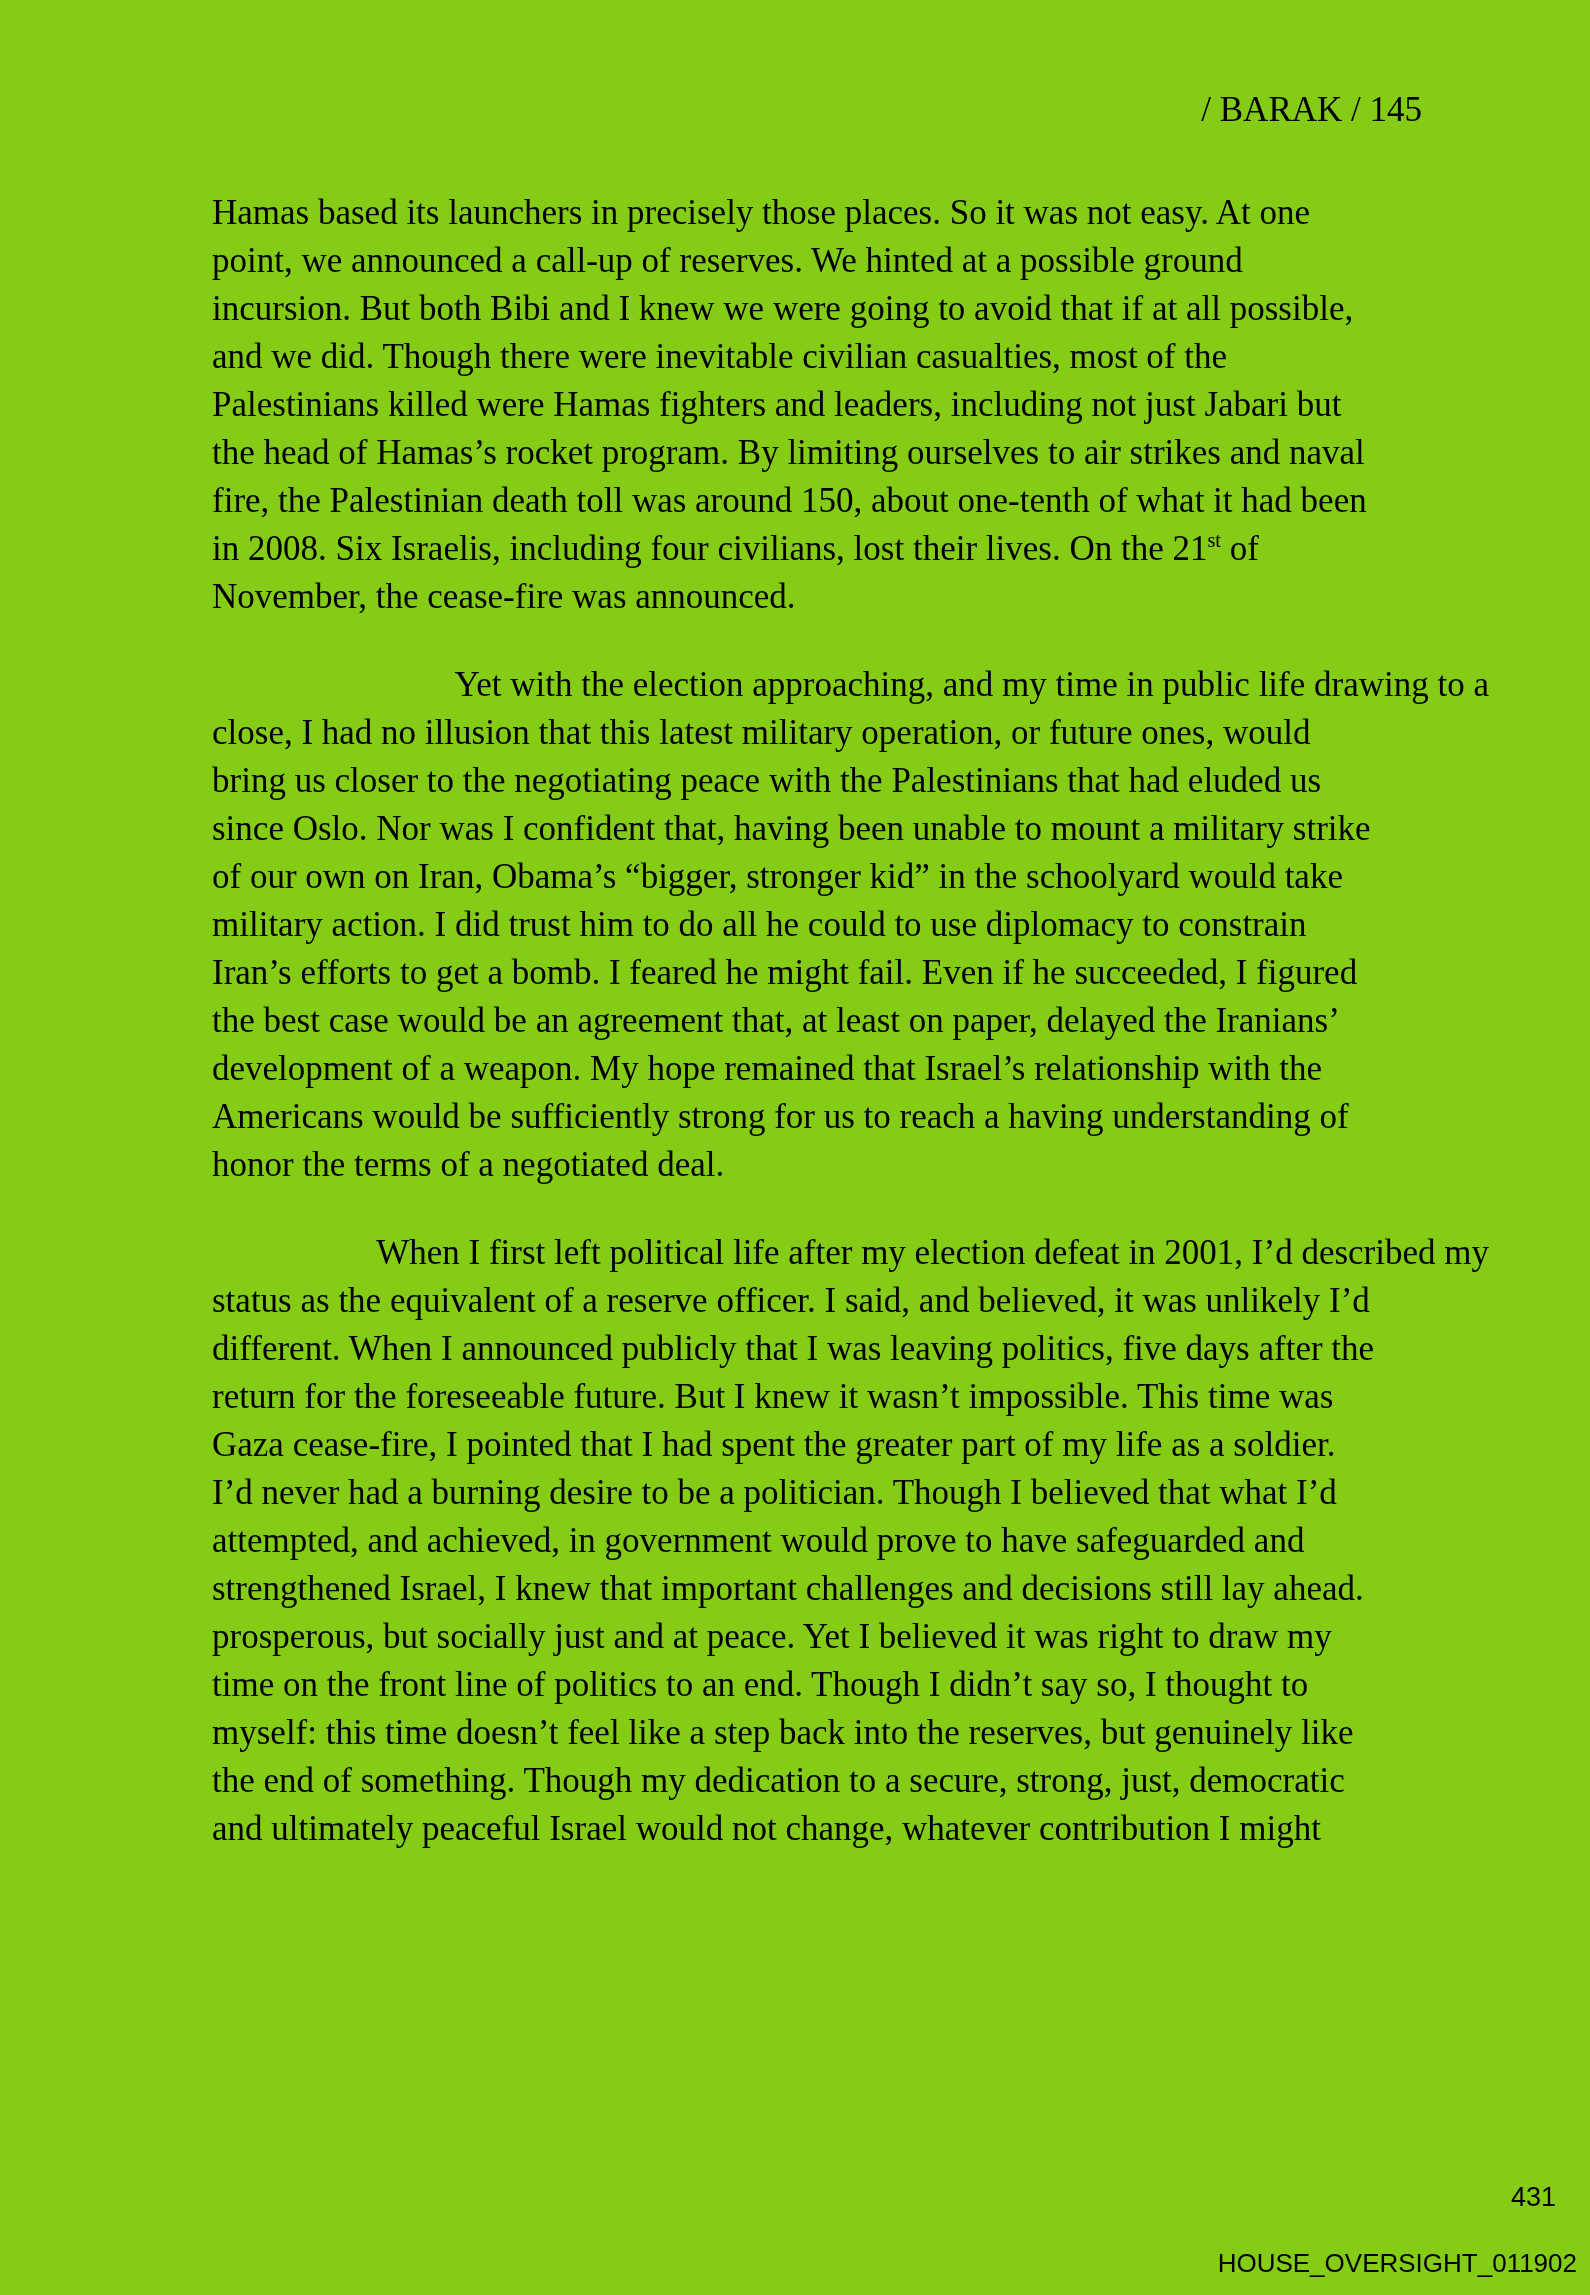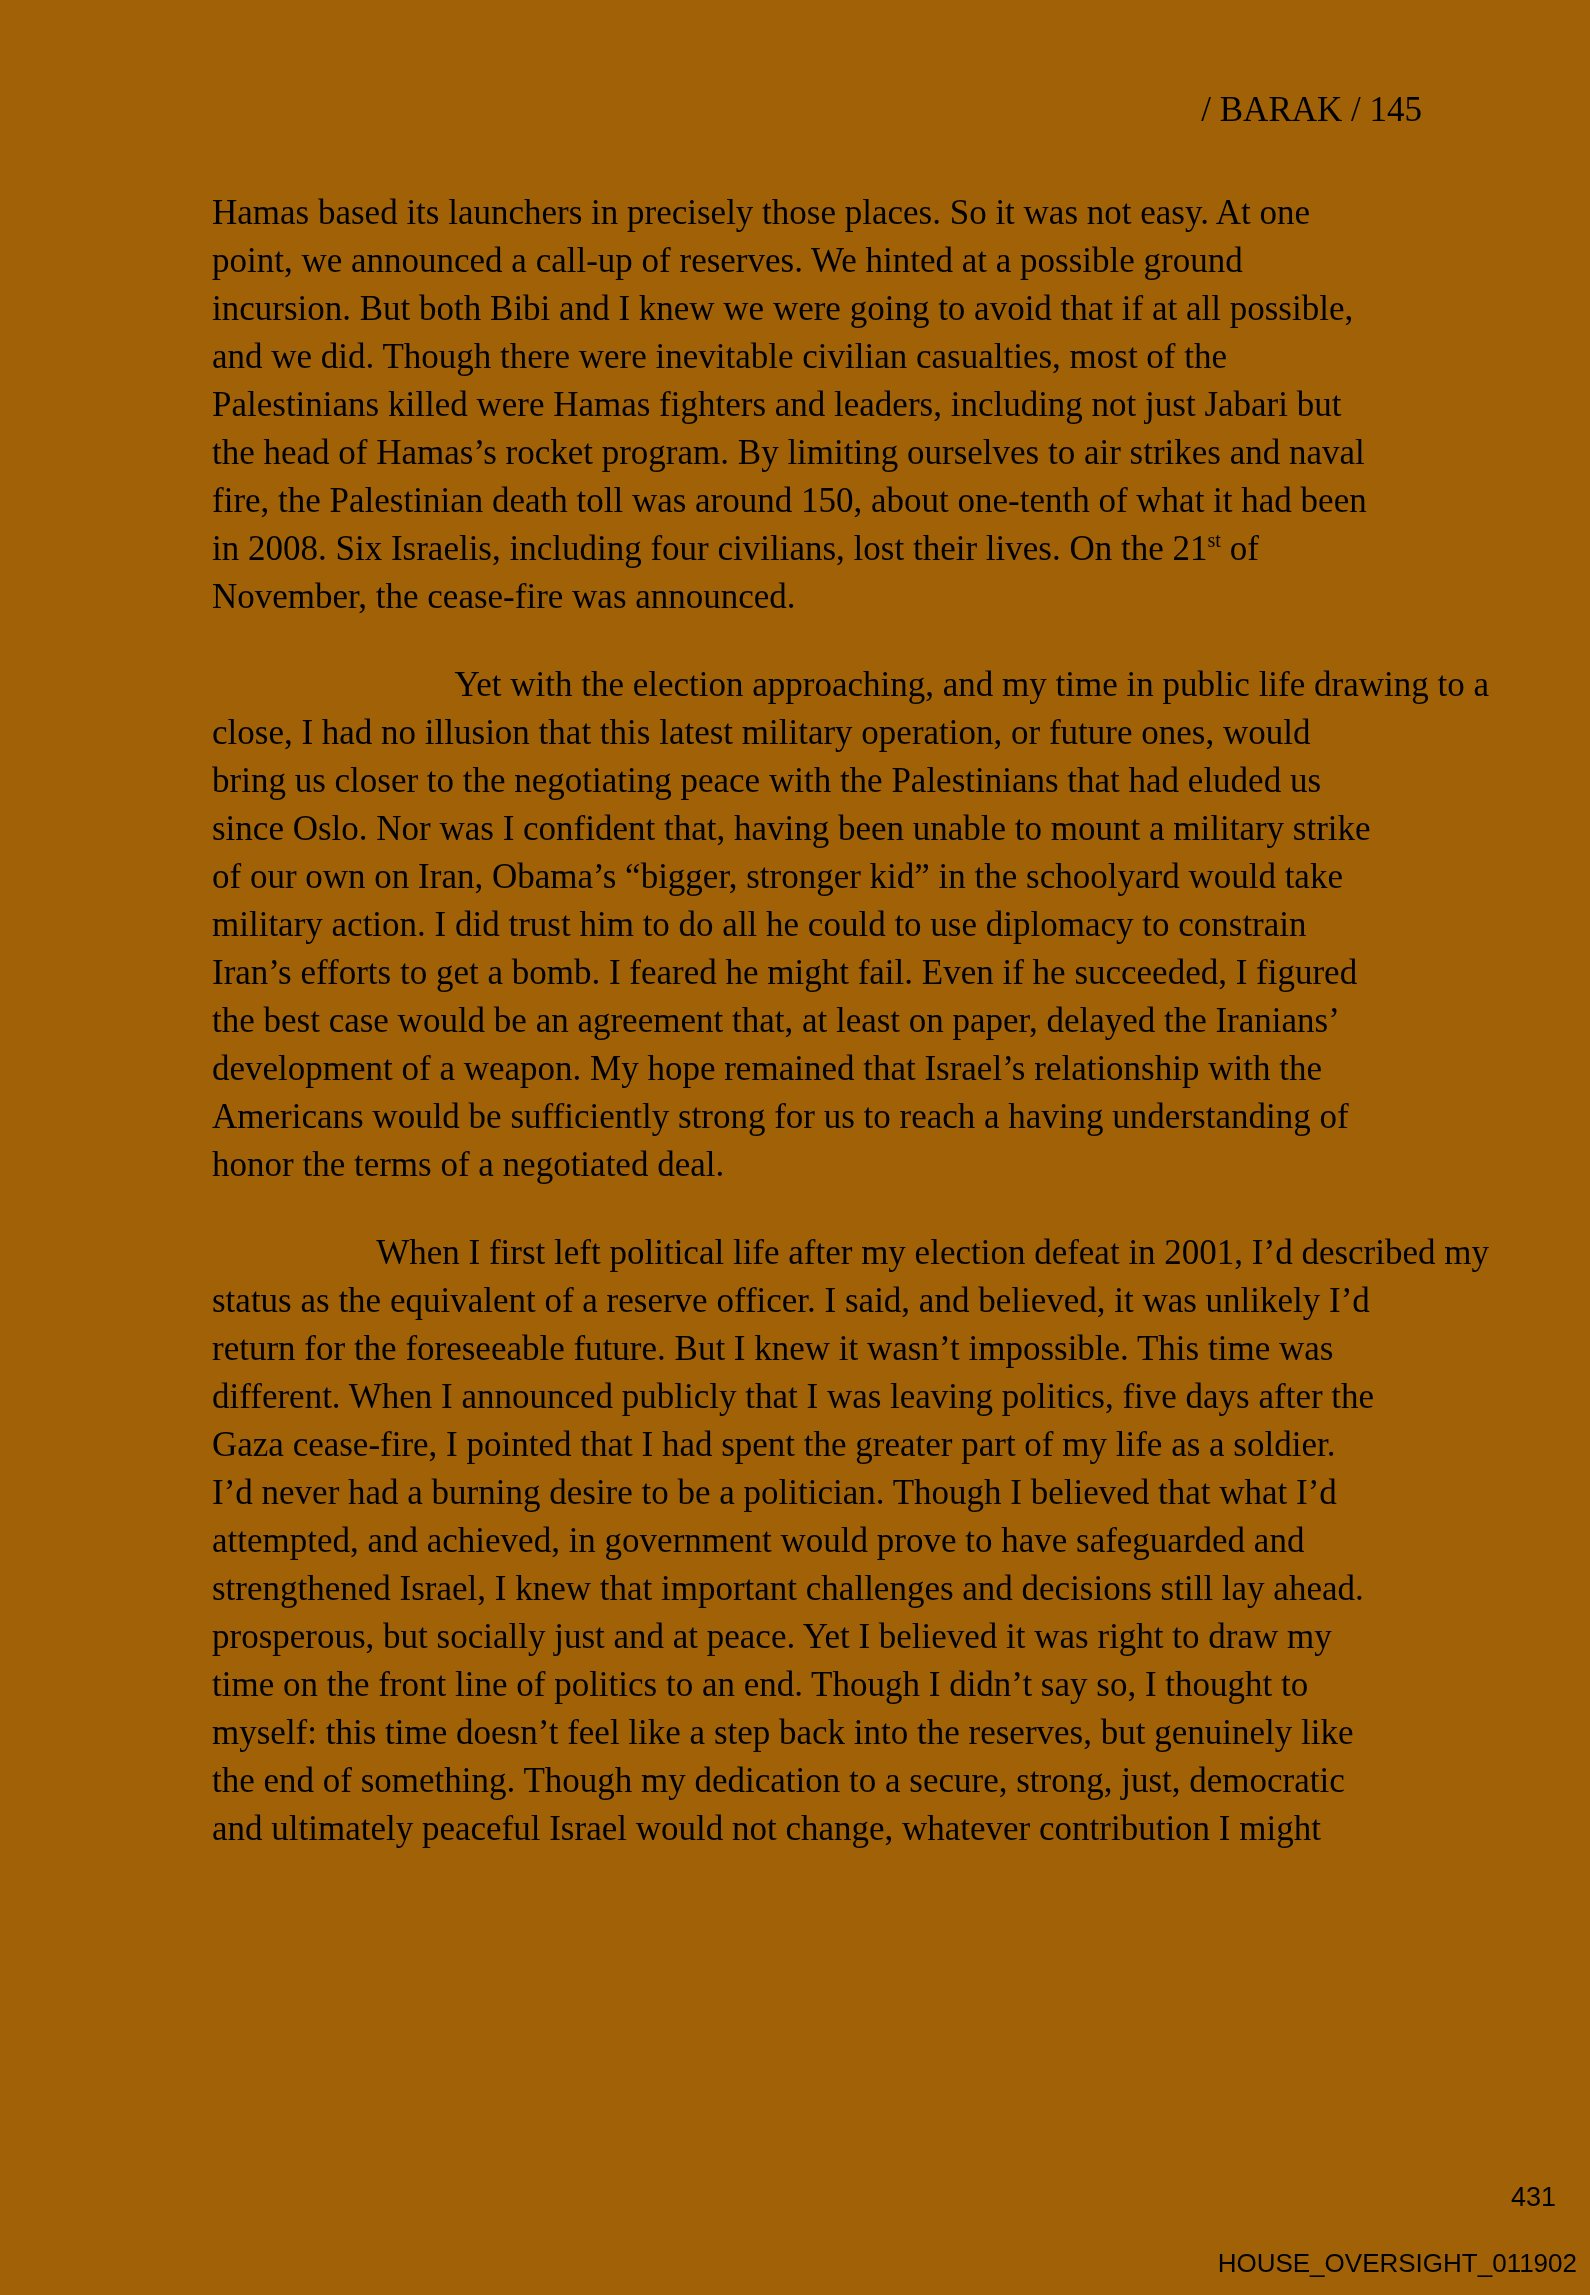--- a/index.html
+++ b/index.html
@@ -4,21 +4,21 @@
 <style>
   html, body {
     margin: 0;
     padding: 0;
     background: #ffffff;
   }
   .page {
     position: relative;
     width: 1591px;
     height: 2295px;
-    background: #a16207;
+    background: #84cc16;
     color: #000000;
     font-family: "Liberation Serif", serif;
     overflow: hidden;
   }
   .running-header {
     position: absolute;
     top: 90px;
     right: 169px;
     font-size: 35px;
     line-height: 39px;
@@ -94,22 +94,22 @@
         <div class="line">military action. I did trust him to do all he could to use diplomacy to constrain</div>
         <div class="line">Iran’s efforts to get a bomb. I feared he might fail. Even if he succeeded, I figured</div>
         <div class="line">the best case would be an agreement that, at least on paper, delayed the Iranians’</div>
         <div class="line">development of a weapon. My hope remained that Israel’s relationship with the</div>
         <div class="line">Americans would be sufficiently strong for us to reach a having understanding of</div>
         <div class="line">honor the terms of a negotiated deal.</div>
       </div>
       <div class="paragraph indent">
         <div class="line">When I first left political life after my election defeat in 2001, I’d described my</div>
         <div class="line">status as the equivalent of a reserve officer. I said, and believed, it was unlikely I’d</div>
+        <div class="line">different. When I announced publicly that I was leaving politics, five days after the</div>
         <div class="line">return for the foreseeable future. But I knew it wasn’t impossible. This time was</div>
-        <div class="line">different. When I announced publicly that I was leaving politics, five days after the</div>
         <div class="line">Gaza cease-fire, I pointed that I had spent the greater part of my life as a soldier.</div>
         <div class="line">I’d never had a burning desire to be a politician. Though I believed that what I’d</div>
         <div class="line">attempted, and achieved, in government would prove to have safeguarded and</div>
         <div class="line">strengthened Israel, I knew that important challenges and decisions still lay ahead.</div>
         <div class="line">prosperous, but socially just and at peace. Yet I believed it was right to draw my</div>
         <div class="line">time on the front line of politics to an end. Though I didn’t say so, I thought to</div>
         <div class="line">myself: this time doesn’t feel like a step back into the reserves, but genuinely like</div>
         <div class="line">the end of something. Though my dedication to a secure, strong, just, democratic</div>
         <div class="line">and ultimately peaceful Israel would not change, whatever contribution I might</div>
       </div>

